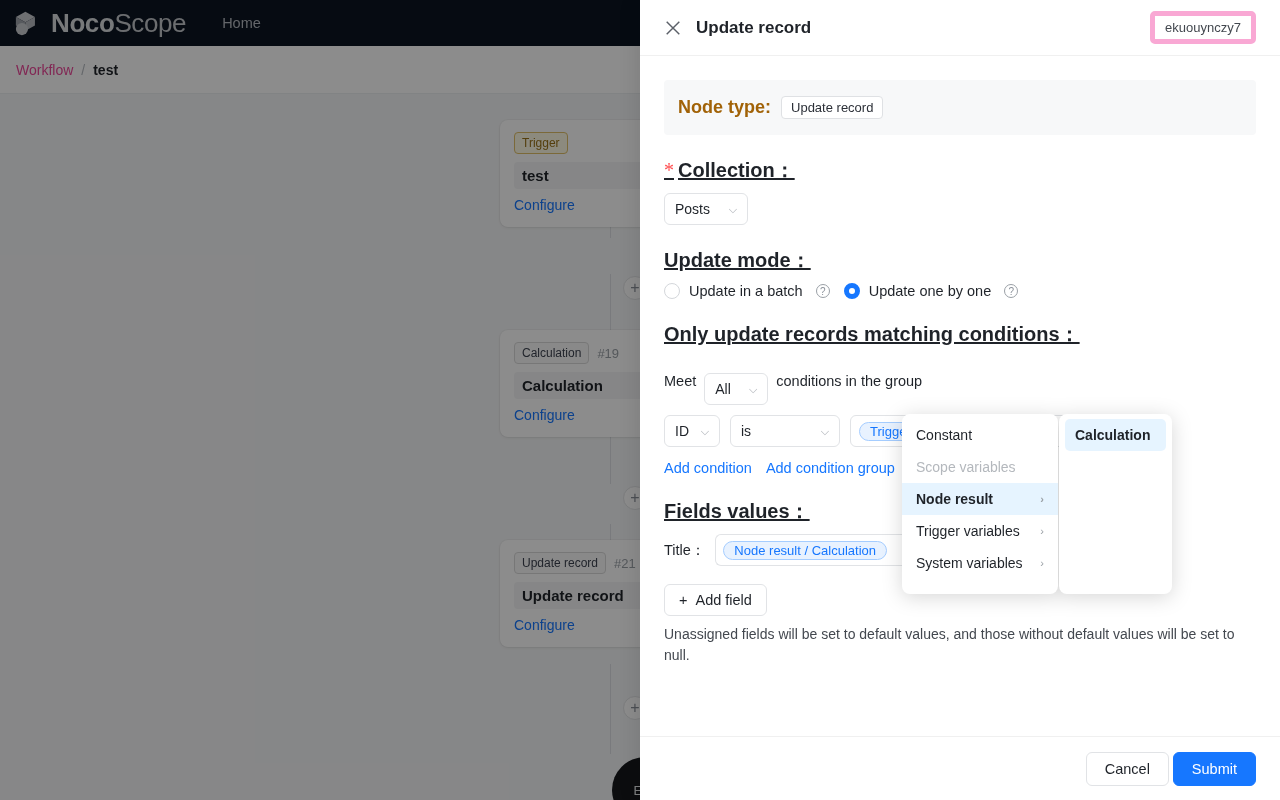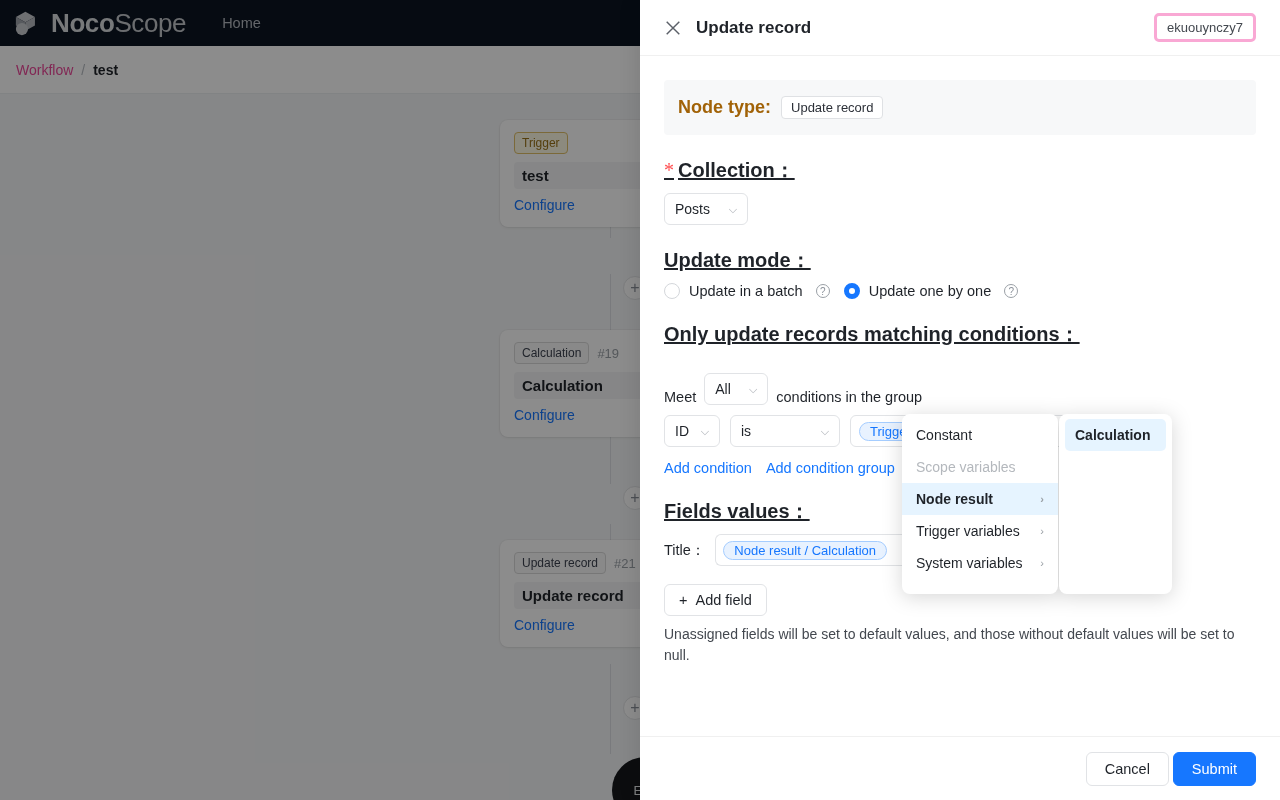--- a/index.html
+++ b/index.html
@@ -77,21 +77,21 @@
     display: flex; flex-direction: column;
   }
   .drawer-head {
     height: 56px; min-height: 56px; border-bottom: 1px solid #f0f0f0;
     display: flex; align-items: center; padding: 0 24px; gap: 14px;
   }
   .close-x { width: 18px; height: 18px; color: #5b6068; flex: 0 0 auto; }
   .drawer-title { font-size: 17px; font-weight: 700; color: #1f2329; }
   .key-badge {
     margin-left: auto; font-size: 13px; color: #43484f;
-    border: 3px solid #f9a8d4; border-radius: 5px; padding: 4px 10px; background: #fff;
+    border: 5px solid #f9a8d4; border-radius: 5px; padding: 4px 10px; background: #fff;
   }
 
   .drawer-body { flex: 1; overflow: hidden; padding: 24px 24px 0; position: relative; }
 
   .info-box { background: #f7f8f9; border-radius: 4px; padding: 16px 14px; }
   .nodetype-row { display: flex; align-items: center; gap: 10px; }
   .nodetype-label { font-size: 18px; font-weight: 700; color: #a16207; }
   .nodetype-pill {
     font-size: 13px; color: #2c3038; border: 1px solid #dfe1e4;
     border-radius: 4px; padding: 3px 9px; background: #fff;
@@ -118,21 +118,21 @@
   }
   .radio-dot.on {
     border: 5px solid #1677ff; background: #fff;
   }
   .q-icon {
     width: 14px; height: 14px; border-radius: 50%; border: 1px solid #9aa0a6;
     color: #8a9099; font-size: 10px; display: inline-flex; align-items: center;
     justify-content: center; margin-left: 4px;
   }
 
-  .meet-row { display: flex; align-items: flex-end; gap: 8px; font-size: 14.5px; color: #1f2329; margin-top: 25px; }
+  .meet-row { display: flex; align-items: flex-start; gap: 8px; font-size: 14.5px; color: #1f2329; margin-top: 25px; }
   .cond-row { display: flex; align-items: center; gap: 10px; margin-top: 10px; }
   .sel-id { width: 56px; }
   .sel-op { width: 110px; }
   .val-box {
     width: 220px; height: 32px; border: 1px solid #e1e3e6; border-radius: 6px;
     background: #fff; display: flex; align-items: center; padding: 0 8px;
   }
   .var-tag {
     border: 1px solid #a5cdff; background: #e8f2ff; color: #1677ff;
     border-radius: 11px; font-size: 13px; padding: 1px 10px; white-space: nowrap;

